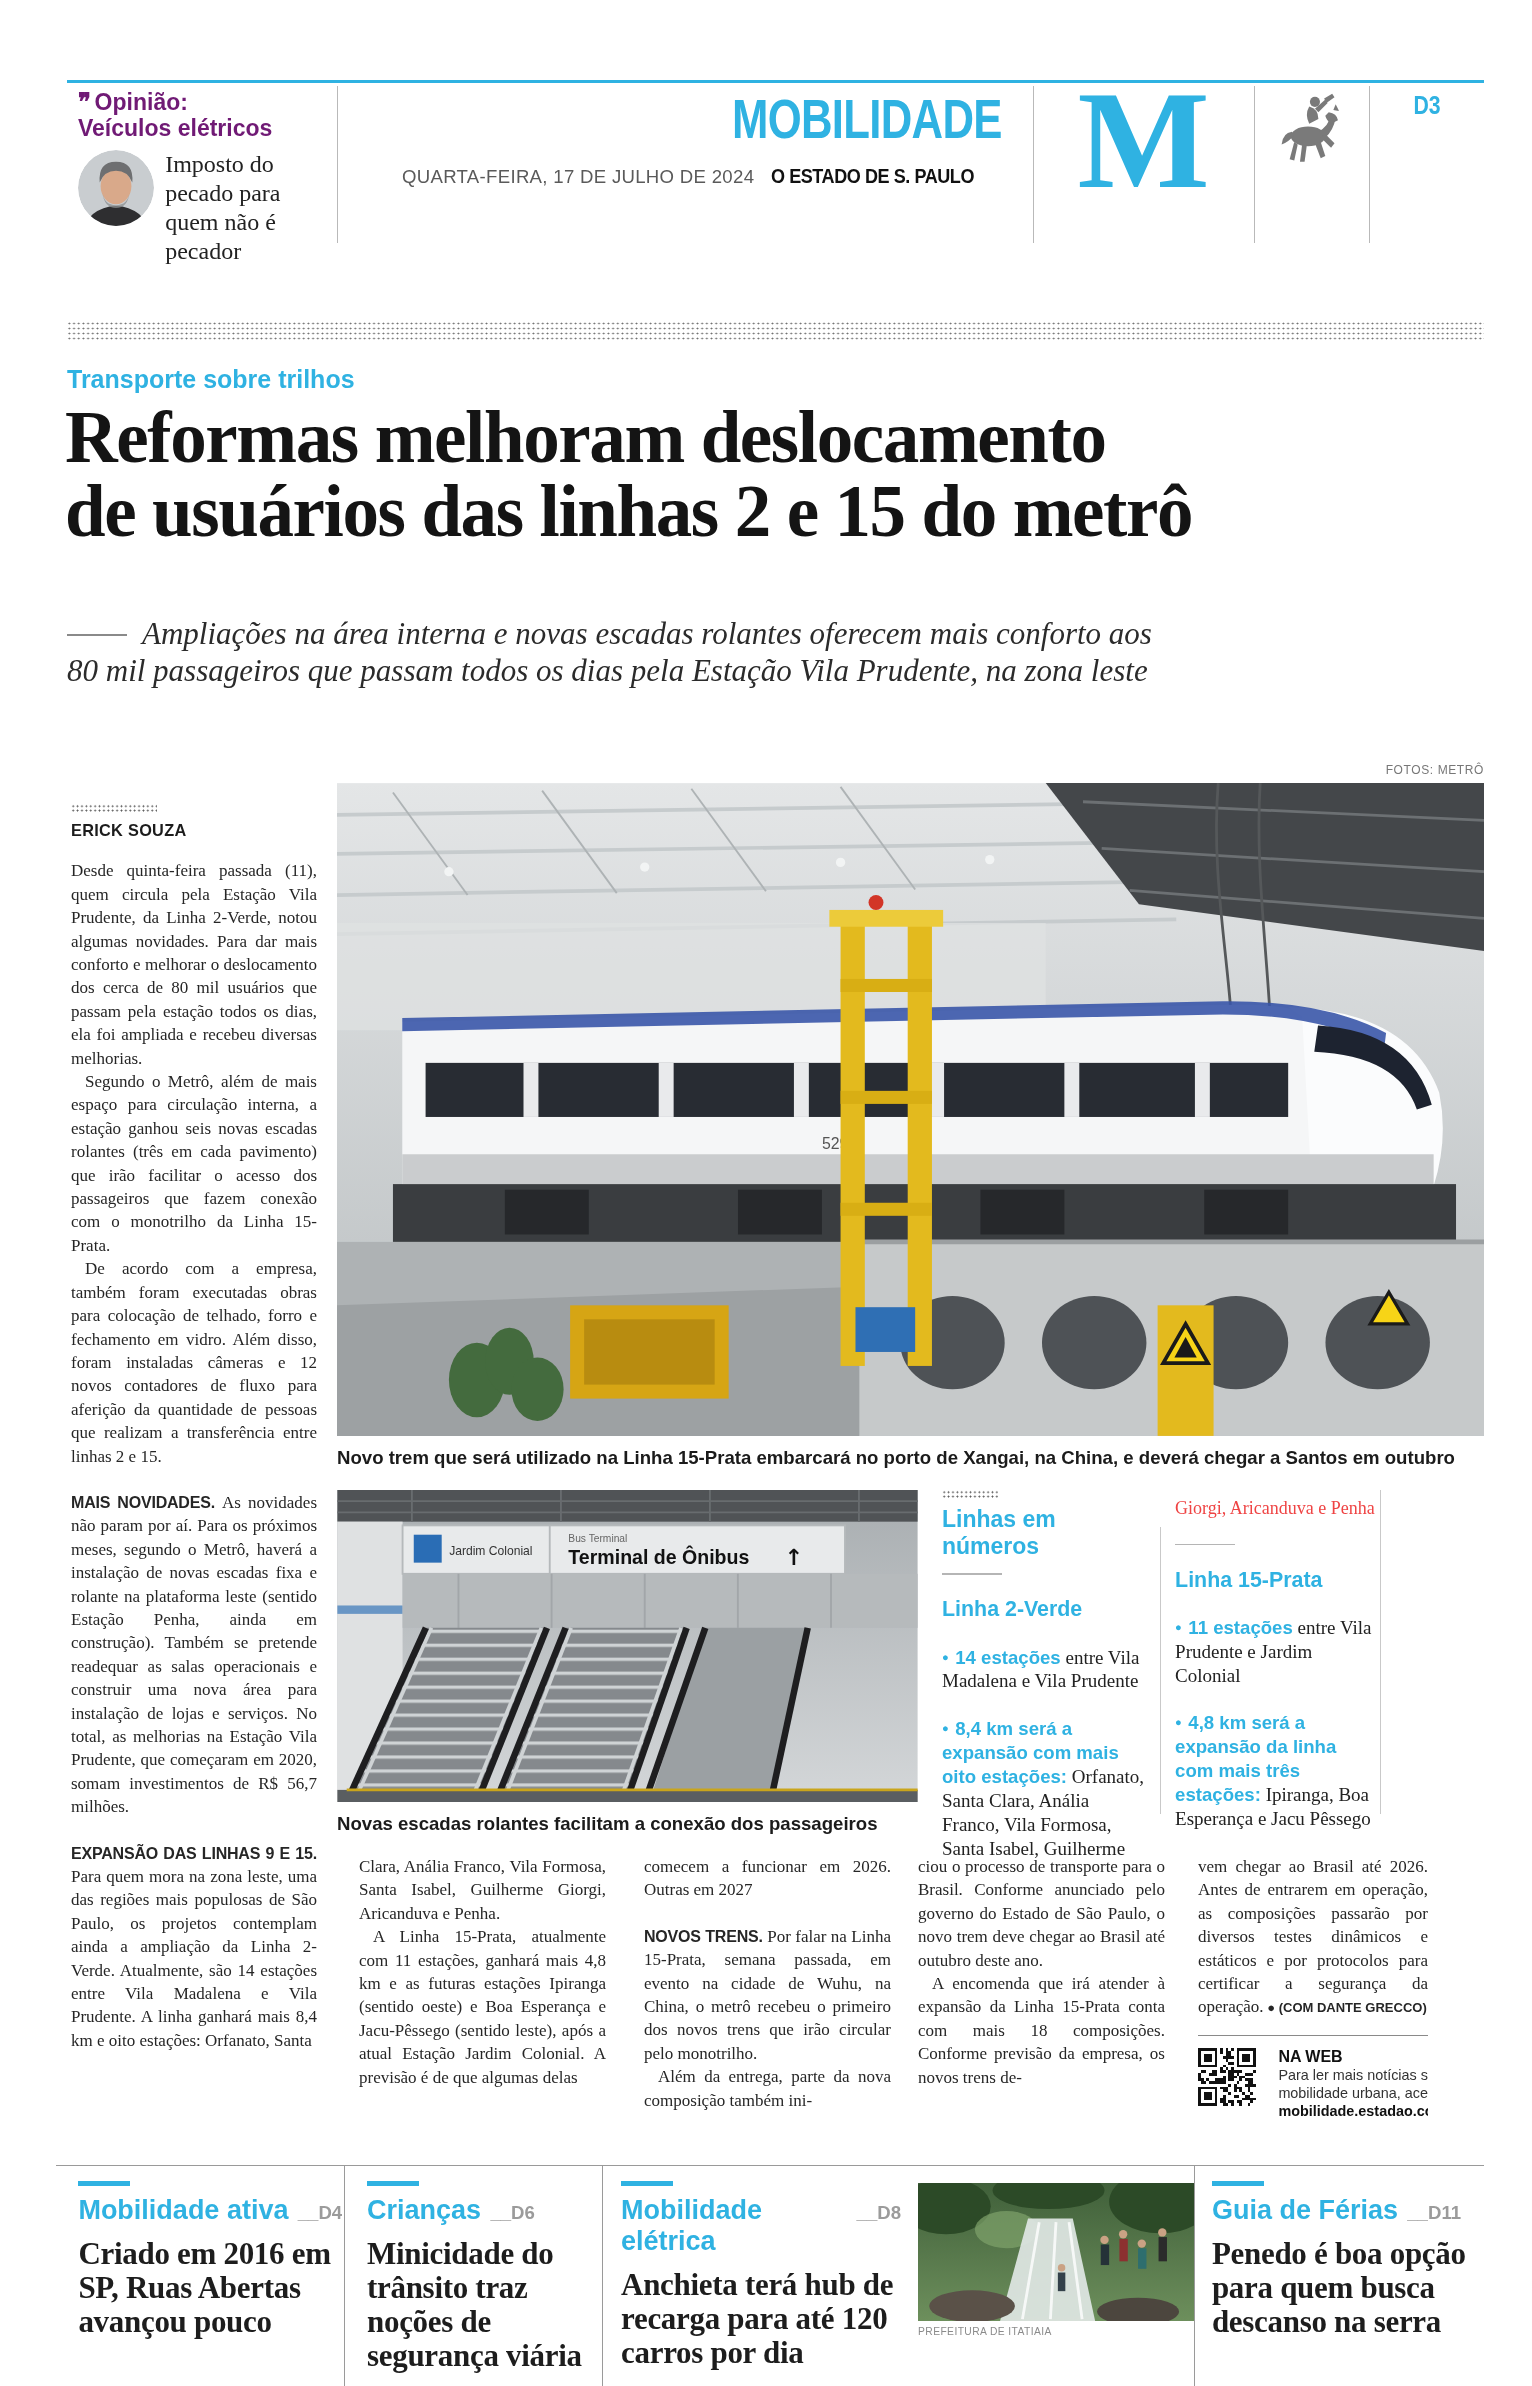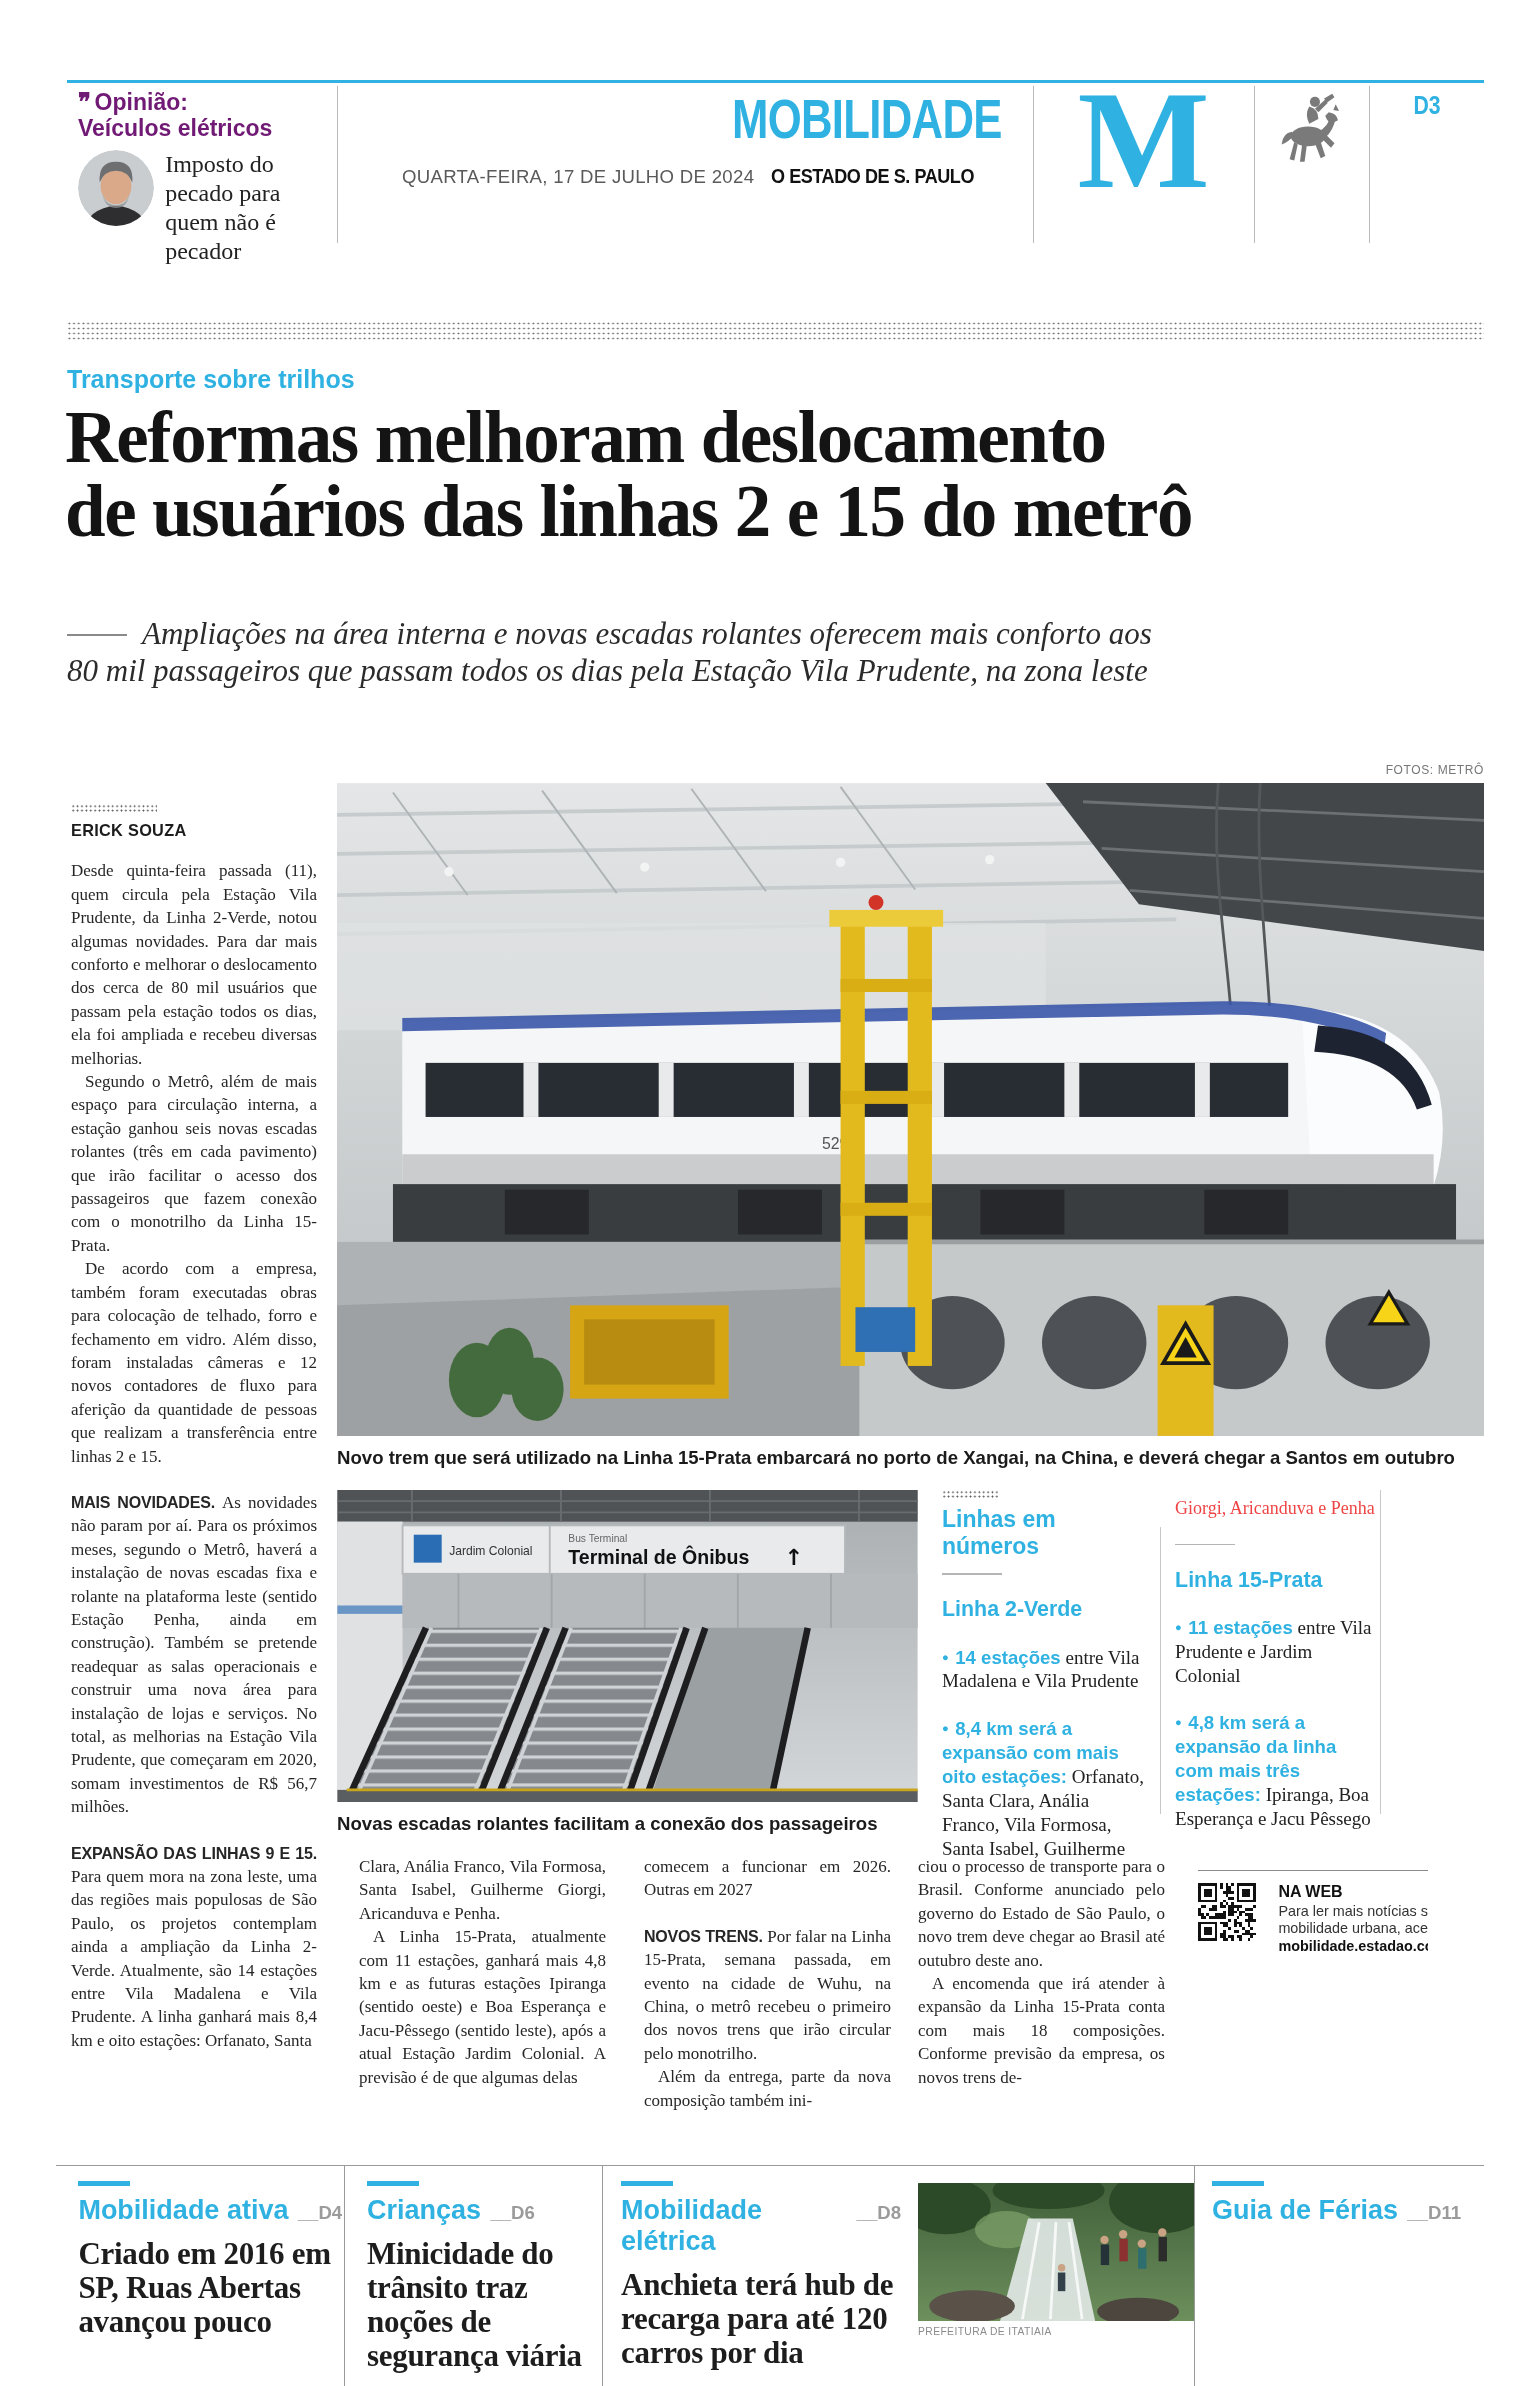--- a/index.html
+++ b/index.html
@@ -387,20 +387,23 @@
         <p>Além da entrega, parte da nova composição também ini-</p>
       </div>
   </div>
   <div class="col bcol bcol4">
     <div>
         <p>ciou o processo de transporte para o Brasil. Conforme anunciado pelo governo do Estado de São Paulo, o novo trem deve chegar ao Brasil até outubro deste ano.</p>
         <p>A encomenda que irá atender à expansão da Linha 15-Prata conta com mais 18 composições. Conforme previsão da empresa, os novos trens de-</p>
       </div>
   </div>
   <div class="col bcol bcol5">
+    <div>
+        <p>vem chegar ao Brasil até 2026. Antes de entrarem em operação, as composições passarão por diversos testes dinâmicos e estáticos e por protocolos para certificar a segurança da operação.<span class="endmark"> ● (COM DANTE GRECCO)</span></p>
+      </div>
     <div class="naweb">
       <div class="qr">
         <svg id="qr" viewBox="0 0 21 21" width="58" height="58" shape-rendering="crispEdges">
             <rect x="0" y="0" width="21" height="21" fill="#fff"></rect>
             <rect x="8" y="0" width="1" height="1" fill="#111"></rect>
             <rect x="10" y="0" width="1" height="1" fill="#111"></rect>
             <rect x="12" y="0" width="1" height="1" fill="#111"></rect>
             <rect x="8" y="1" width="1" height="1" fill="#111"></rect>
             <rect x="10" y="1" width="1" height="1" fill="#111"></rect>
             <rect x="11" y="1" width="1" height="1" fill="#111"></rect>
@@ -603,17 +606,18 @@
         <div class="tcredit">PREFEITURA DE ITATIAIA</div>
       </div>
     </div>
     <div class="tdiv"></div>
     <div class="teaser t4">
       <div class="tbar"></div>
       <div class="tkick">
           <span>Guia de Férias</span>
         <span class="tpage">__D11</span>
         </div>
+      <div class="ttitle">Penedo é boa opção para quem busca descanso na serra</div>
     </div>
   </div>
 
 </div>
 
 
 </body></html>

